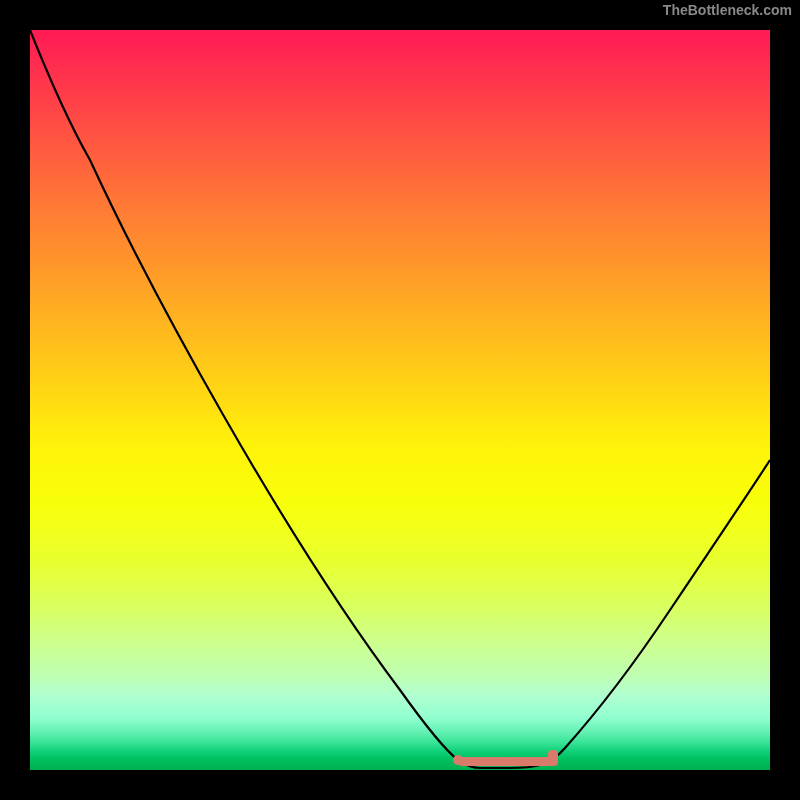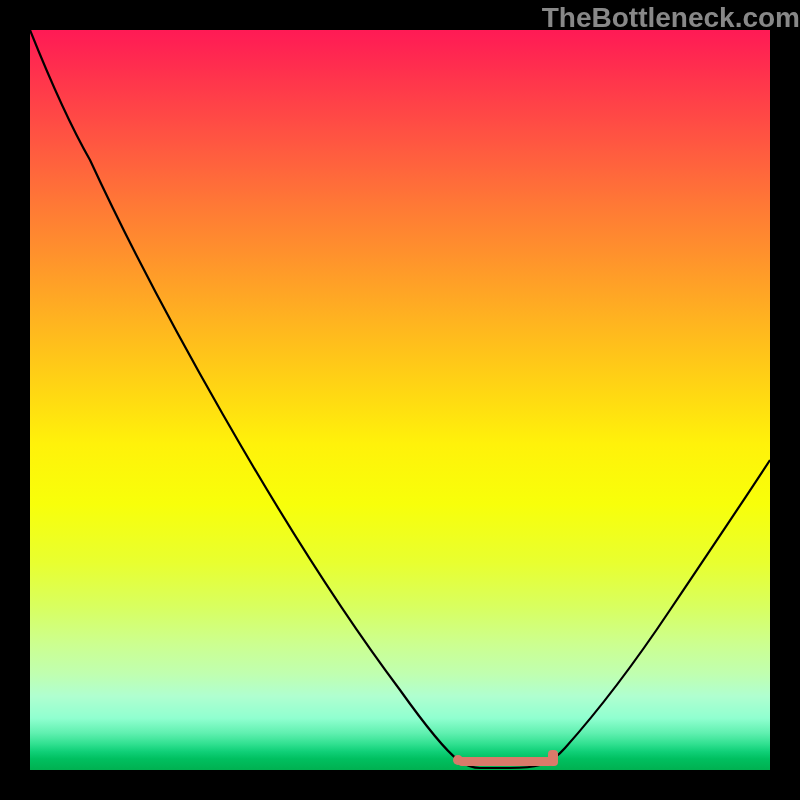--- a/index.html
+++ b/index.html
@@ -7,23 +7,23 @@
     width: 800px;
     height: 800px;
     background: #000;
     position: relative;
     font-family: Arial, sans-serif;
     overflow: hidden;
   }
   .watermark {
     position: absolute;
     top: 2px;
-    right: 0;
+    right: 8px;
     color: #888;
-    font-size: 28px;
+    font-size: 14px;
     font-weight: bold;
     z-index: 10;
   }
   .plot-area {
     position: absolute;
     left: 30px;
     top: 30px;
     width: 740px;
     height: 740px;
     background: linear-gradient(to bottom,

